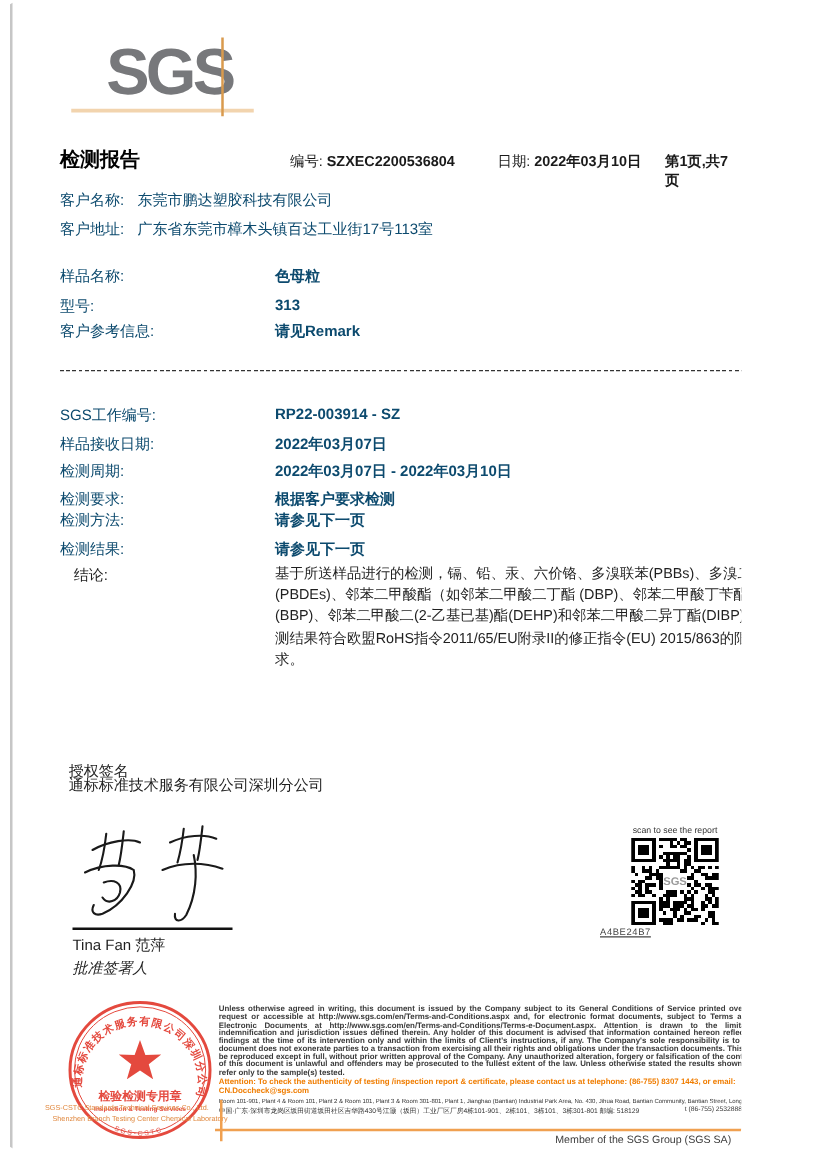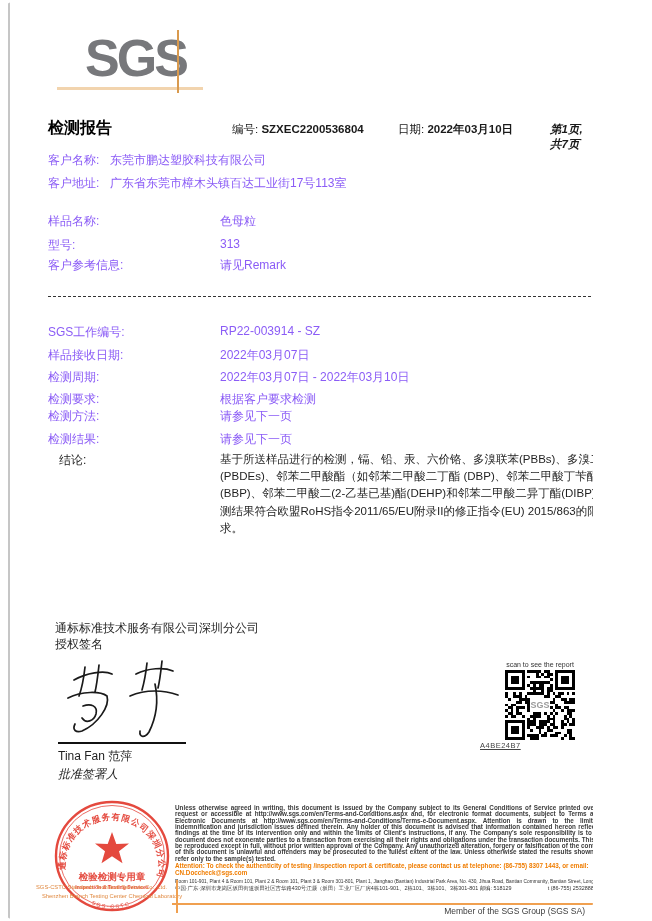--- a/index.html
+++ b/index.html
@@ -11,37 +11,37 @@
   
   .logo { position:absolute; left:85px; top:32px; font-size:52px; font-weight:900;
           color:#77787b; letter-spacing:-3px; line-height:1; }
   .logo-hline { position:absolute; left:57px; top:87px; width:146px; height:3px; background:#f2d4ae; }
   .logo-vline { position:absolute; left:177px; top:30px; width:2px; height:63px; background:#d99a4e; }
 
   
   .title { position:absolute; left:48px; top:118px; font-size:16px; font-weight:bold; color:#000000; }
   .hdr { position:absolute; top:122px; font-size:11.5px; color:#1a1a1a; }
   .hdr b { font-weight:600; }
-  .hdr-no { left:232px; } .hdr-date { left:398px; } .hdr-page { left:550px;font-style:italic; }
-
-  
-  .row { position:absolute; left:48px; font-size:12px; color:#8b5cf6; white-space:nowrap; }
+  .hdr-no { left:232px; } .hdr-date { left:398px; } .hdr-page { left:532px; }
+
+  
+  .row { position:absolute; left:48px; font-size:12px; color:#0c4a6e; white-space:nowrap; }
   .row .lbl { display:inline-block; }
   .val-near { position:absolute; left:62px; }   
-  .row .val { position:absolute; left:172px; }  
+  .row .val { position:absolute; left:172px;font-weight:bold; }  
   .dashed { position:absolute; left:48px; top:296px; width:574px; height:1px;
             background:repeating-linear-gradient(90deg,#333 0 3px,transparent 3px 5px); }
 
   .conclusion { position:absolute; left:220px; top:451px; width:412px;
                 font-size:11.5px; line-height:17.2px; color:#1f1f1f; }
   .conclusion-lbl { position:absolute; left:48px; top:452px; font-size:12px;margin-left:11px; }
 
   
   .sig-company { position:absolute; left:55px; top:620px; font-size:12px; }
-  .sig-auth    { position:absolute; left:55px; top:636px; font-size:12px;text-align:center; }
+  .sig-auth    { position:absolute; left:55px; top:609px; font-size:12px;text-align:center; }
   .sig-svg     { position:absolute; left:52px; top:658px; }
   .sig-underline { position:absolute; left:58px; top:742px; width:128px; height:2px; background:#111; }
   .sig-name  { position:absolute; left:58px; top:748px; font-size:12px; }
   .sig-title { position:absolute; left:58px; top:766px; font-size:12px;font-style:italic; }
 
   
   .qr-caption { position:absolute; left:480px; top:661px; width:120px; text-align:center;
                 font-size:7px; color:#333; }
   .qr-box { position:absolute; left:505px; top:670px; width:70px; height:70px; }
   .qr-code-text { position:absolute; left:480px; top:741px; width:120px; text-align:left;

